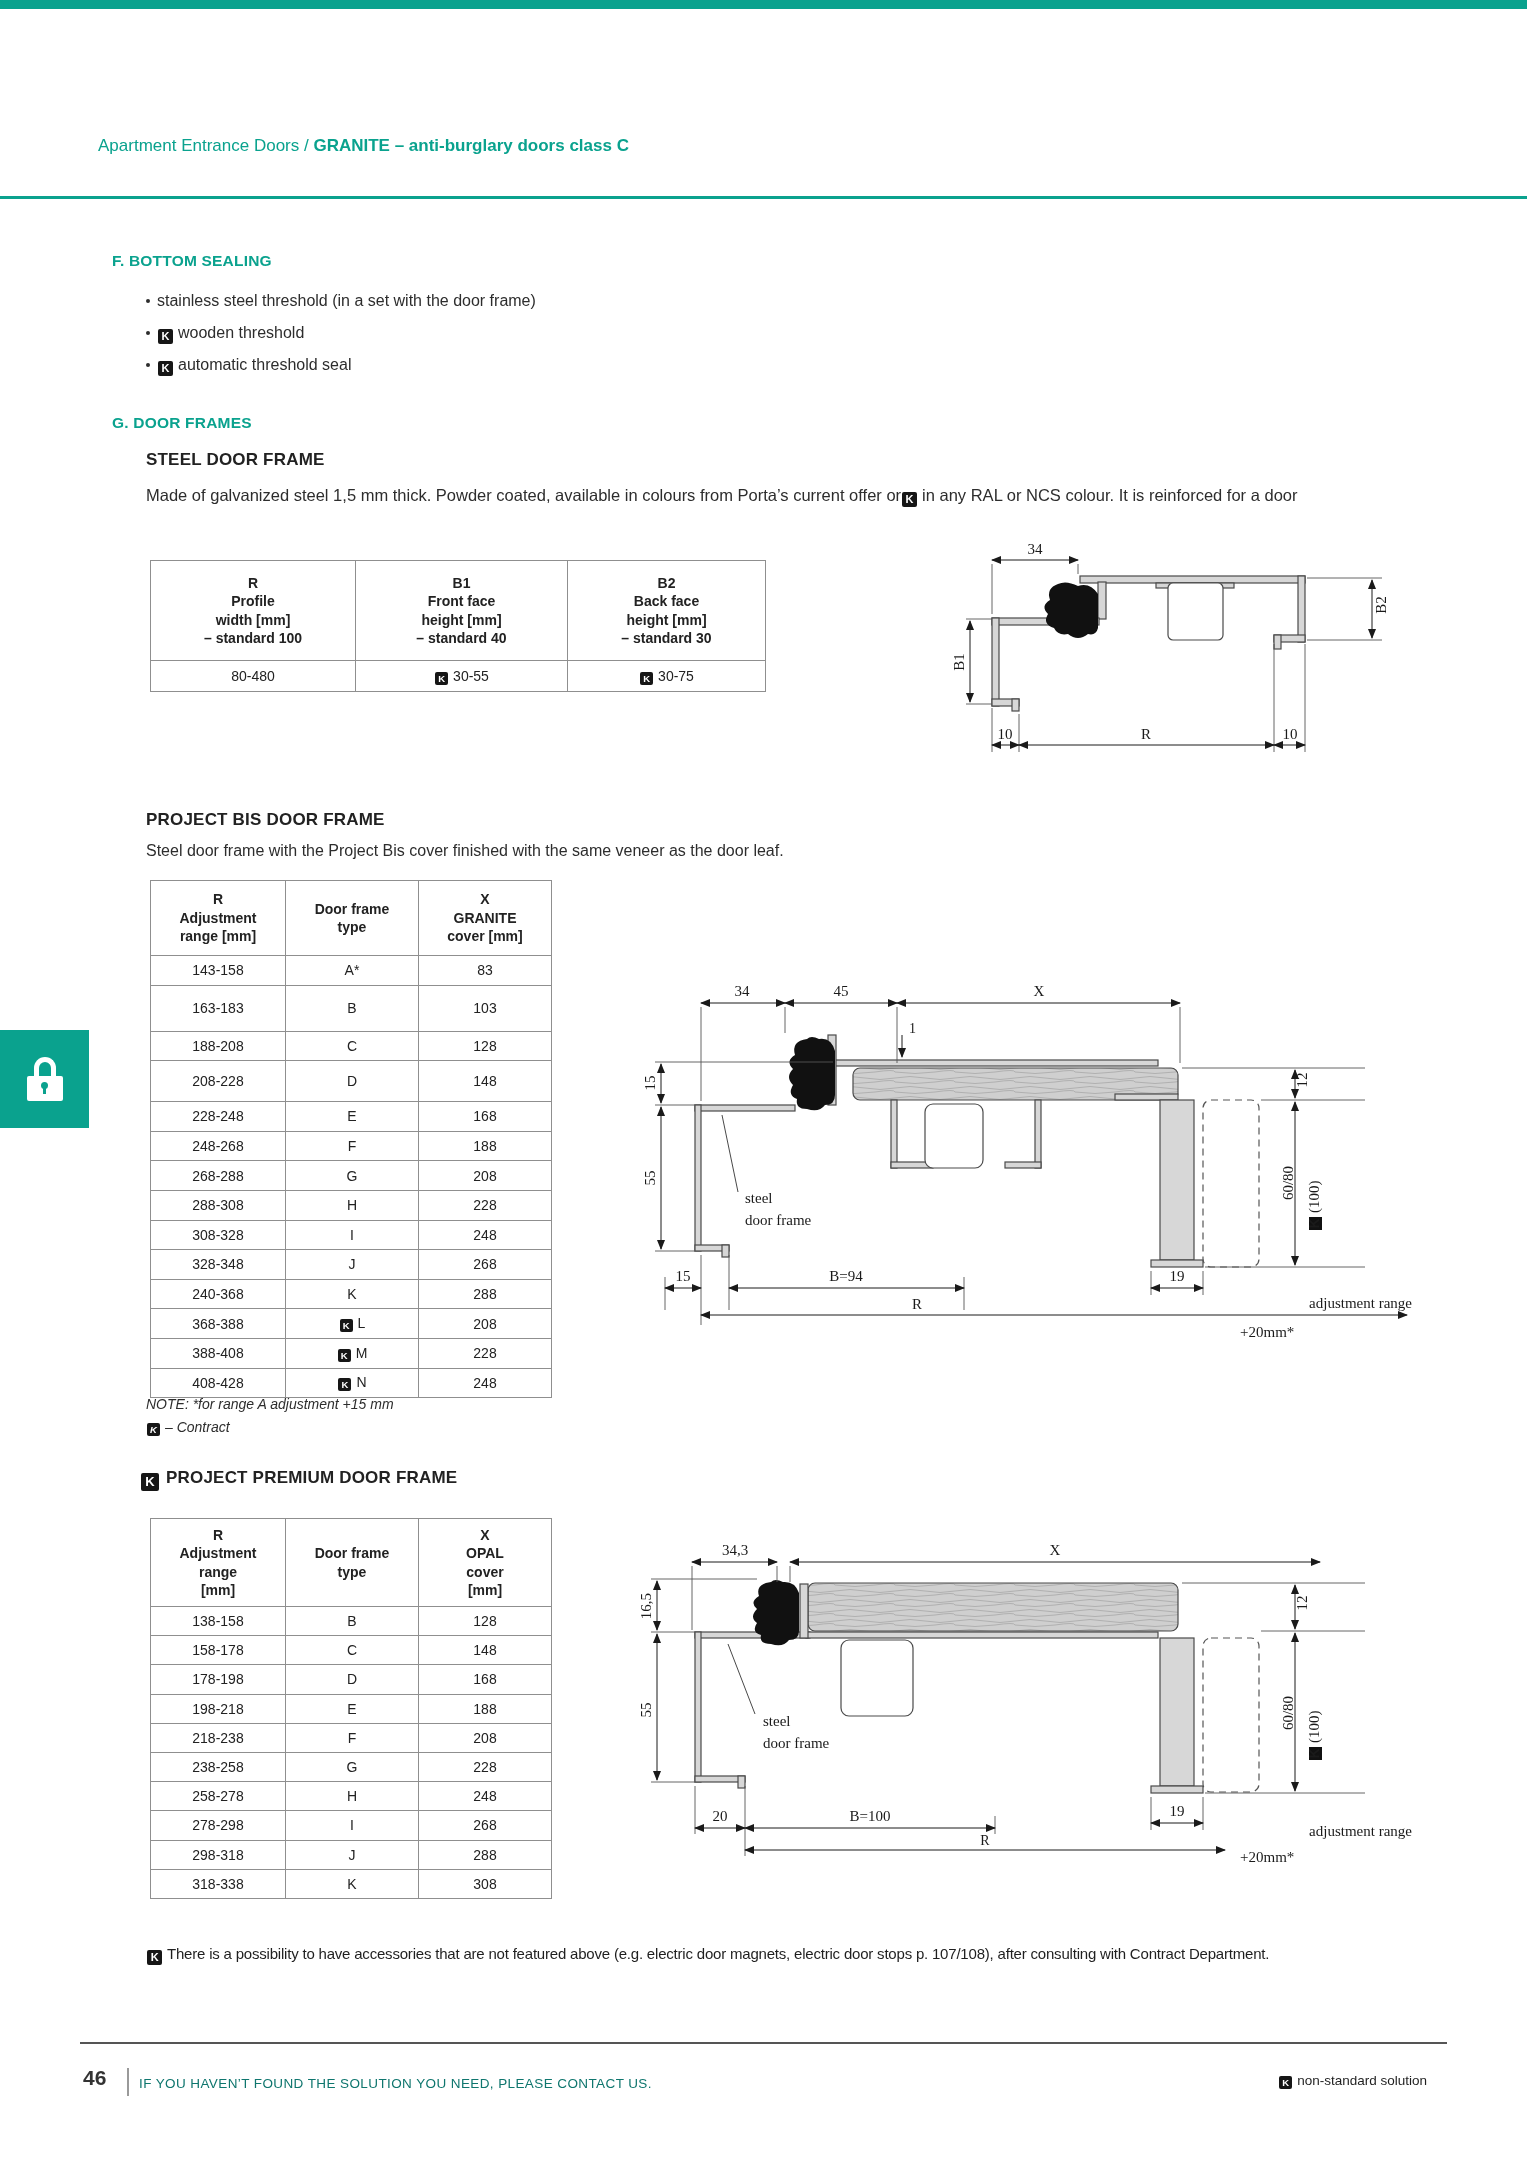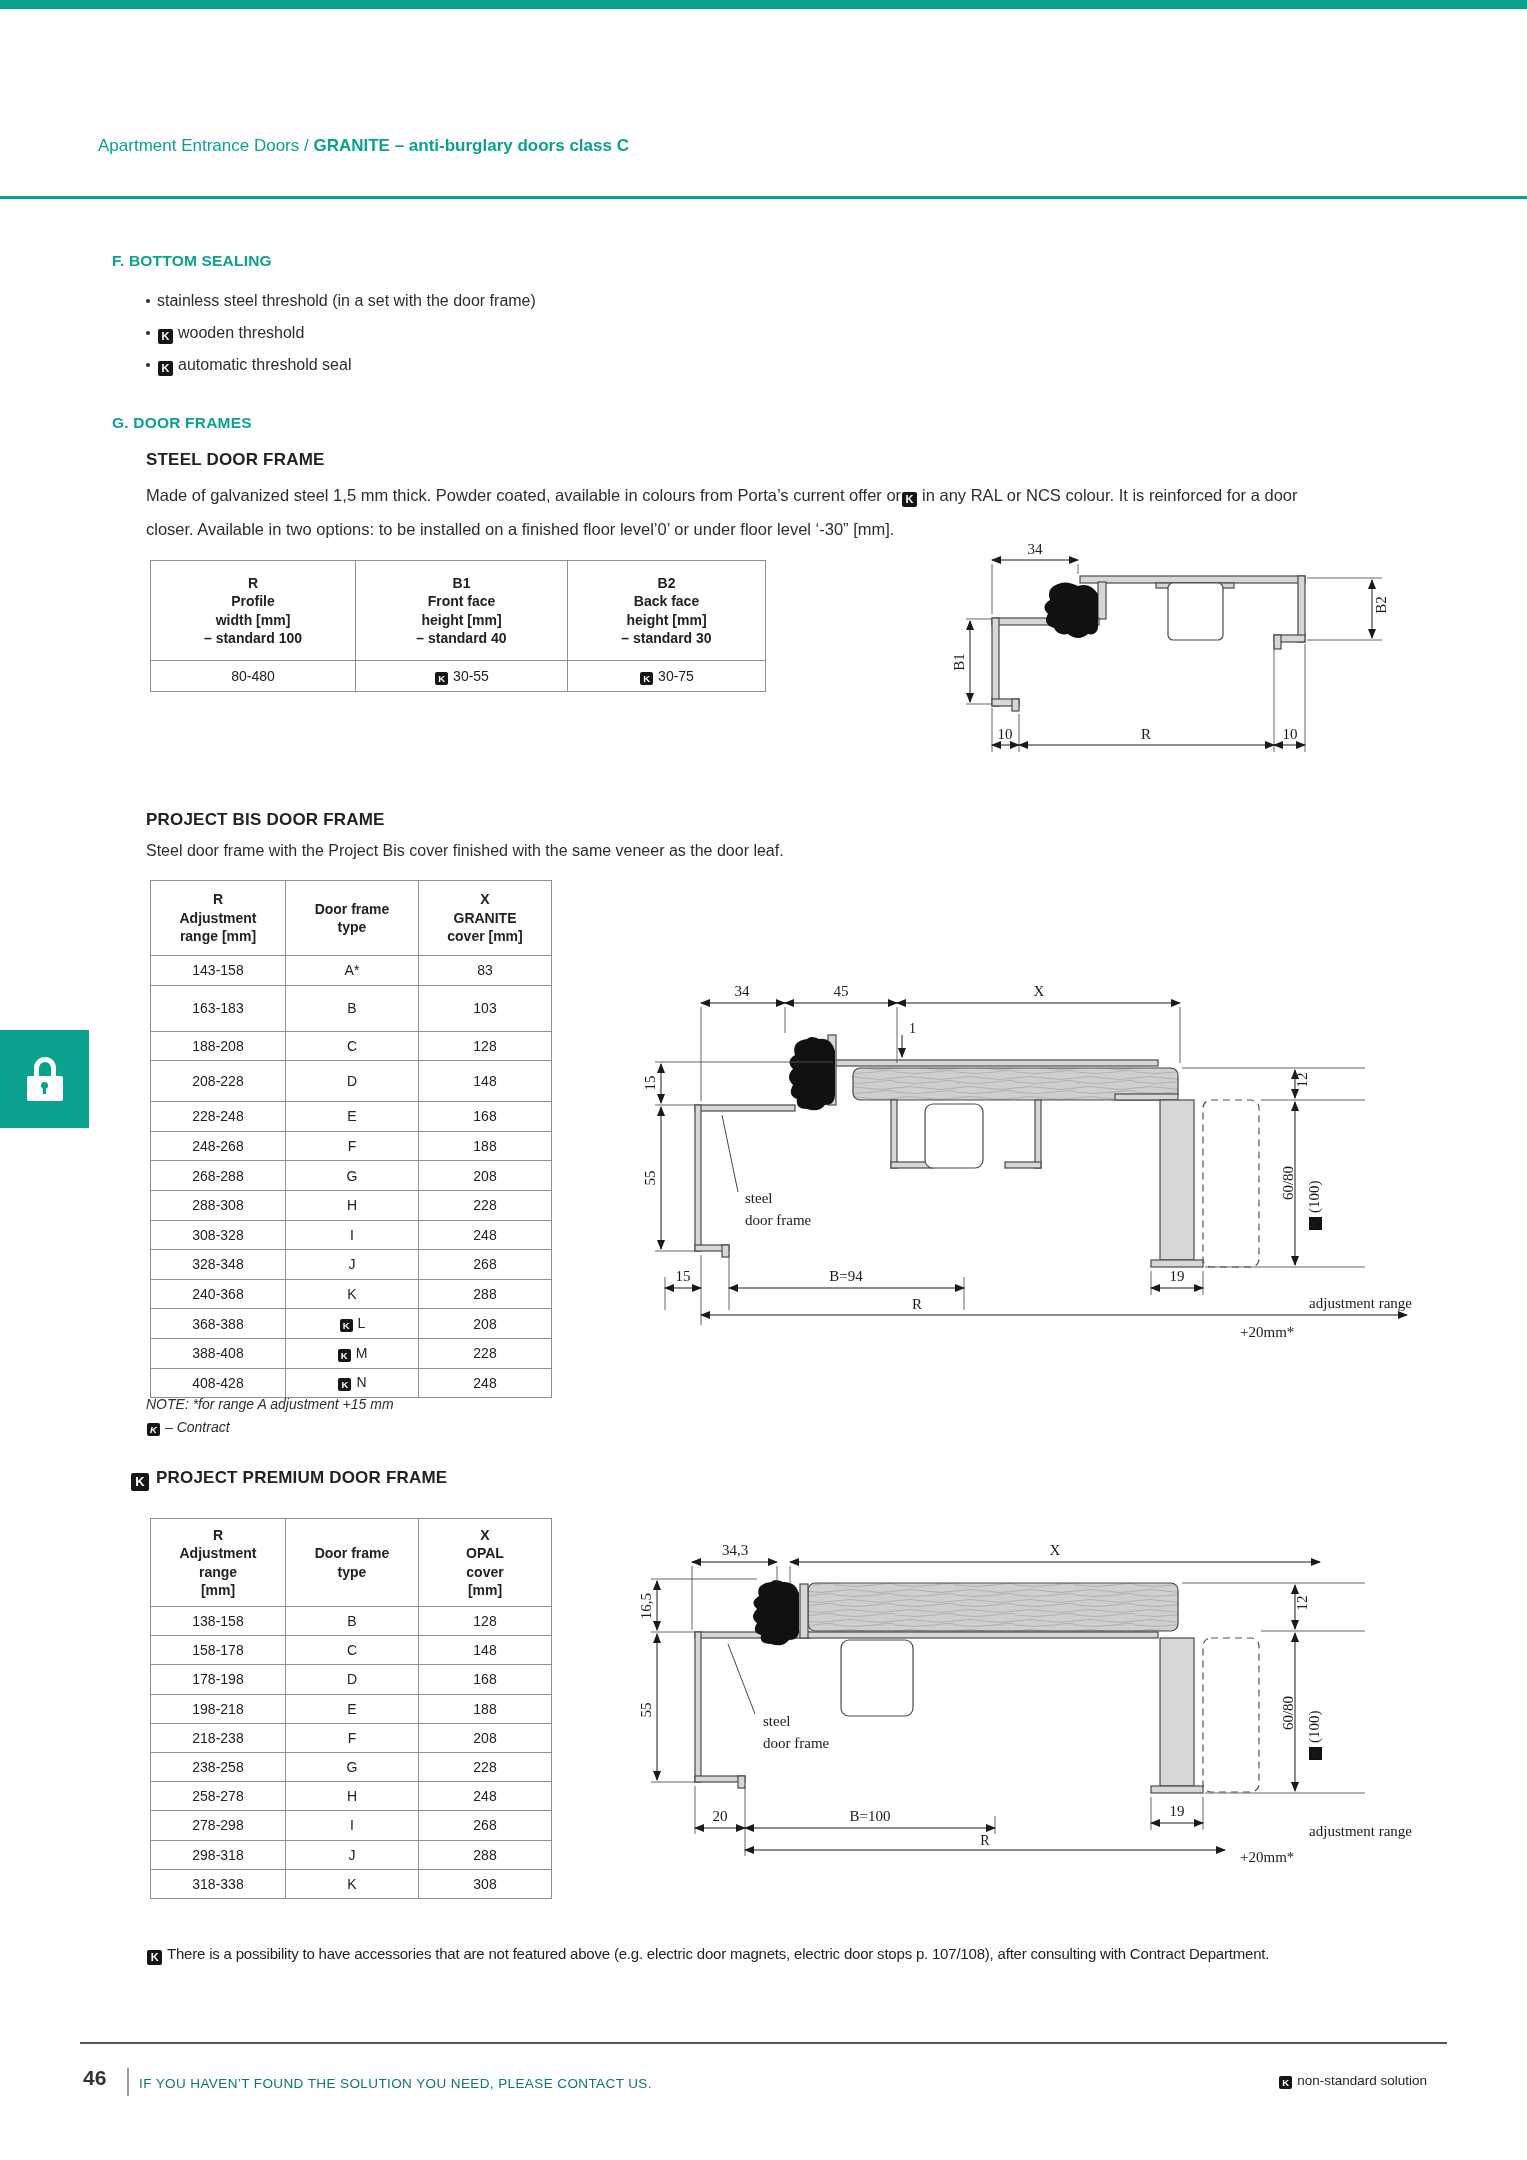--- a/index.html
+++ b/index.html
@@ -57,21 +57,21 @@
 
   <div class="abs hrule"></div>
 
   <div class="abs sec-h" style="left:112px;top:252px;">F. BOTTOM SEALING</div>
   <div class="abs bullet-row" style="top:292px;"><span class="dot"></span><span>stainless steel threshold (in a set with the door frame)</span></div>
   <div class="abs bullet-row" style="top:324px;"><span class="dot"></span><span class="kicon">K</span><span>wooden threshold</span></div>
   <div class="abs bullet-row" style="top:356px;"><span class="dot"></span><span class="kicon">K</span><span>automatic threshold seal</span></div>
 
   <div class="abs sec-h" style="left:112px;top:414px;">G. DOOR FRAMES</div>
   <div class="abs sub-h" style="left:146px;top:450px;">STEEL DOOR FRAME</div>
-  <div class="abs para" style="top:478px;"><span>Made of galvanized steel 1,5 mm thick. Powder coated, available in colours from Porta’s current offer or</span><span class="kicon">K</span><span>in any RAL or NCS colour. It is reinforced for a door</span><br><span>closer. Available in two options: to be installed on a finished floor level’0’ or under floor level ‘-30” [mm].</span></div>
+  <div class="abs para" style="top:478px;"><span>Made of galvanized steel 1,5 mm thick. Powder coated, available in colours from Porta’s current offer or</span><span class="kicon">K</span><span>in any RAL or NCS colour. It is reinforced for a door</span><br></div>
 
   <table class="tbl abs" style="left:150px;top:560px;width:615px;">
     <colgroup>
         <col style="width:205px">
         <col style="width:212px">
         <col style="width:198px">
       </colgroup>
     <thead>
       <tr style="height:100px;">
         <th>R
@@ -313,21 +313,21 @@
     <text class="lbl" x="251" y="306" text-anchor="middle">B=94</text>
     <line class="dim" x1="106" y1="340" x2="812" y2="340" marker-start="url(#a2)" marker-end="url(#a2)"></line>
     <text class="lbl" x="322" y="334" text-anchor="middle">R</text>
     <text class="lbl" x="817" y="333" text-anchor="end">adjustment range</text>
     <text class="lbl" x="645" y="362">+20mm*</text>
     <line class="leader" x1="143" y1="217" x2="127" y2="140"></line>
     <text class="lbl" x="150" y="228">steel</text>
     <text class="lbl" x="150" y="250">door frame</text>
   </svg>
 
-  <div class="abs sub-h" style="left:130px;top:1468px;"><span class="kicon lg">K</span><span>PROJECT PREMIUM DOOR FRAME</span></div>
+  <div class="abs sub-h" style="left:140px;top:1468px;"><span class="kicon lg">K</span><span>PROJECT PREMIUM DOOR FRAME</span></div>
 
   <table class="tbl abs" style="left:150px;top:1518px;width:401px;">
     <colgroup>
         <col style="width:135px">
         <col style="width:133px">
         <col style="width:133px">
       </colgroup>
     <thead>
       <tr style="height:88px;">
         <th>R

